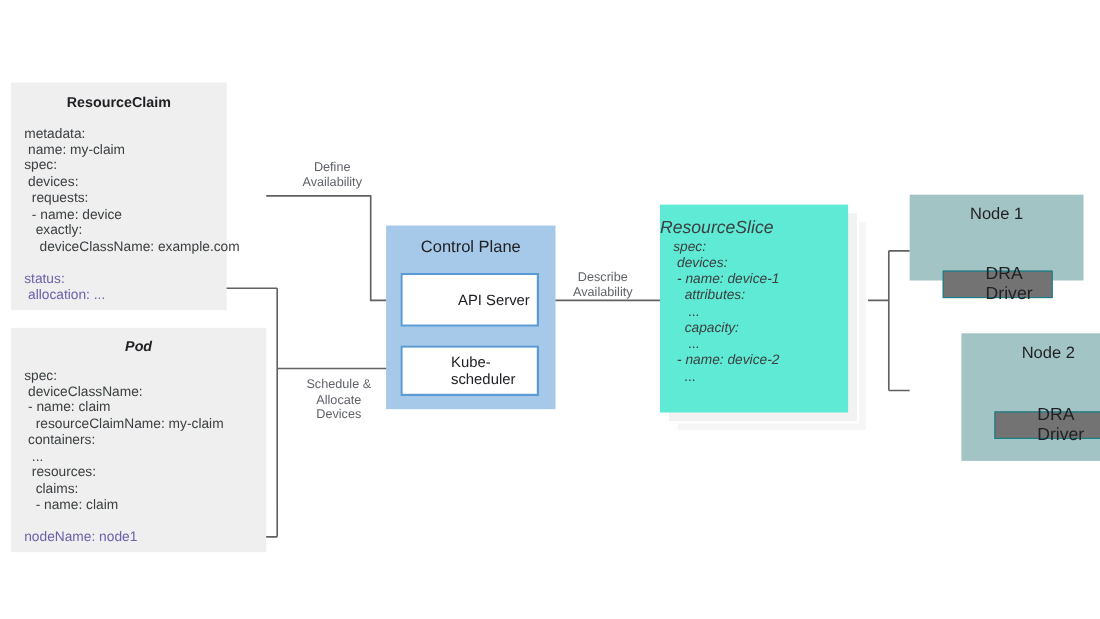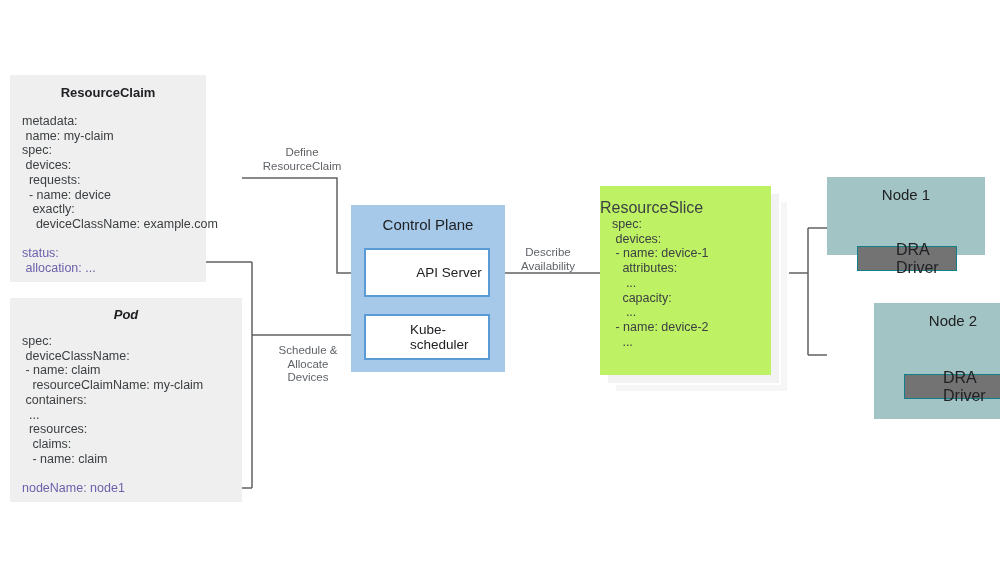--- a/index.html
+++ b/index.html
@@ -23,21 +23,21 @@
     position:absolute;left:13px;width:126px;background:#ffffff;border:2px solid #5b9bd5;
     box-sizing:border-box;display:flex;align-items:center;justify-content:center;
     font-size:13.5px;color:#202124;padding-left:44px;
   }
   .api{top:43px;height:49px;}
   .ksched{top:109px;height:46px;}
   
   .slice-layer{position:absolute;width:171px;height:189px;border:2px solid #ffffff;box-sizing:content-box;}
   .slice-l3{left:614px;top:200px;background:#f6f6f6;}
   .slice-l2{left:606px;top:192px;background:#f2f2f2;}
-  .slice-main{position:absolute;left:600px;top:186px;width:171px;height:189px;background:#bef264;color:#3c4043;}
+  .slice-main{position:absolute;left:600px;top:186px;width:171px;height:189px;background:#5eead4;color:#3c4043;font-style:italic;}
   .slice-main .ptitle{padding-top:13px;}
   
   .node{position:absolute;left:827px;width:158px;background:#a3c4c4;}
   .node .ntitle{font-size:15px;color:#202124;text-align:center;margin-top:9px;}
   .node1{top:177px;height:78px;}
   .node2{top:303px;height:116px;margin-left:47px;}
   .dra{
     position:absolute;left:30px;width:100px;height:25px;background:#737373;
     border:1.5px solid #11808a;box-sizing:border-box;display:flex;align-items:center;
     justify-content:center;font-size:16px;color:#202124;padding-left:38px;
@@ -142,20 +142,20 @@
   <div class="node node1">
     <div class="ntitle">Node 1</div>
     <div class="dra">DRA Driver</div>
   </div>
   <div class="node node2">
     <div class="ntitle">Node 2</div>
     <div class="dra">DRA Driver</div>
   </div>
 
   <div class="elabel lbl-define">Define
-ResourceClaim</div>
+Availability</div>
   <div class="elabel lbl-describe">Describe
 Availability</div>
   <div class="elabel lbl-schedule">Schedule &amp;
 Allocate
 Devices</div>
 
 </div>
 
 </body></html>

